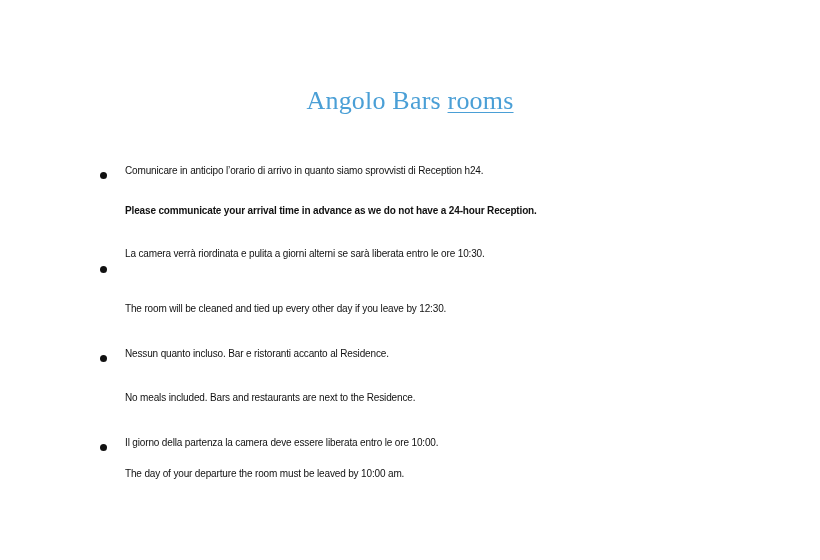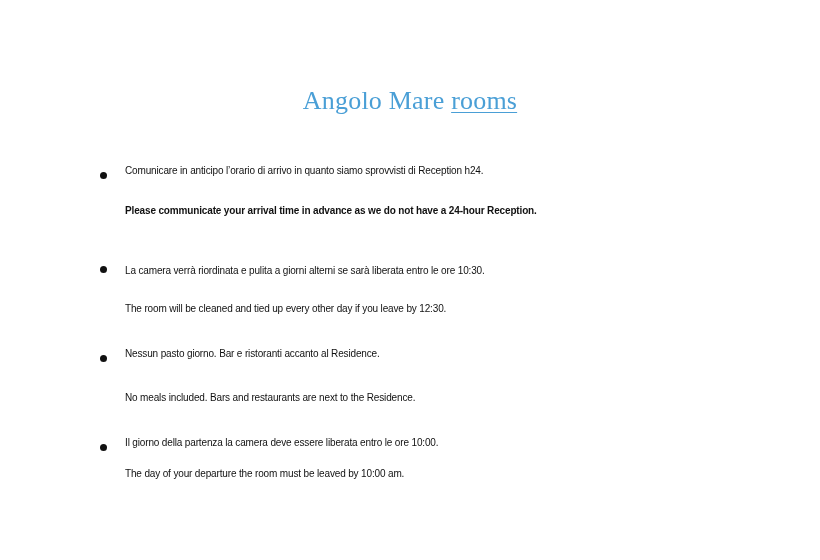--- a/index.html
+++ b/index.html
@@ -55,40 +55,40 @@
       left: 125px;
       font-size: 10px;
       white-space: nowrap;
       letter-spacing: -0.15px;
     }
   </style>
 </head>
 <body>
 
 <div class="title">
-  <span>Angolo Mare </span><span class="u">rooms</span>
+  <span>Angolo Bars </span><span class="u">rooms</span>
 </div>
 
 <div class="list">
 
   <div class="item">
     <span class="bullet" style="top:172px;"></span>
     <span class="line" style="top:165px;">Comunicare in anticipo l’orario di arrivo in quanto siamo sprovvisti di Reception h24.</span>
     <span class="line" style="top:205px;font-weight:bold;">Please communicate your arrival time in advance as we do not have a 24-hour Reception.</span>
   </div>
 
   <div class="item">
     <span class="bullet" style="top:266px;"></span>
-    <span class="line" style="top:265px;">La camera verrà riordinata e pulita a giorni alterni se sarà liberata entro le ore 10:30.</span>
+    <span class="line" style="top:248px;">La camera verrà riordinata e pulita a giorni alterni se sarà liberata entro le ore 10:30.</span>
     <span class="line" style="top:303px;">The room will be cleaned and tied up every other day if you leave by 12:30.</span>
   </div>
 
   <div class="item">
     <span class="bullet" style="top:355px;"></span>
-    <span class="line" style="top:348px;">Nessun pasto giorno. Bar e ristoranti accanto al Residence.</span>
+    <span class="line" style="top:348px;">Nessun quanto incluso. Bar e ristoranti accanto al Residence.</span>
     <span class="line" style="top:392px;">No meals included. Bars and restaurants are next to the Residence.</span>
   </div>
 
   <div class="item">
     <span class="bullet" style="top:444px;"></span>
     <span class="line" style="top:437px;">Il giorno della partenza la camera deve essere liberata entro le ore 10:00.</span>
     <span class="line" style="top:468px;">The day of your departure the room must be leaved by 10:00 am.</span>
   </div>
 
 </div>

